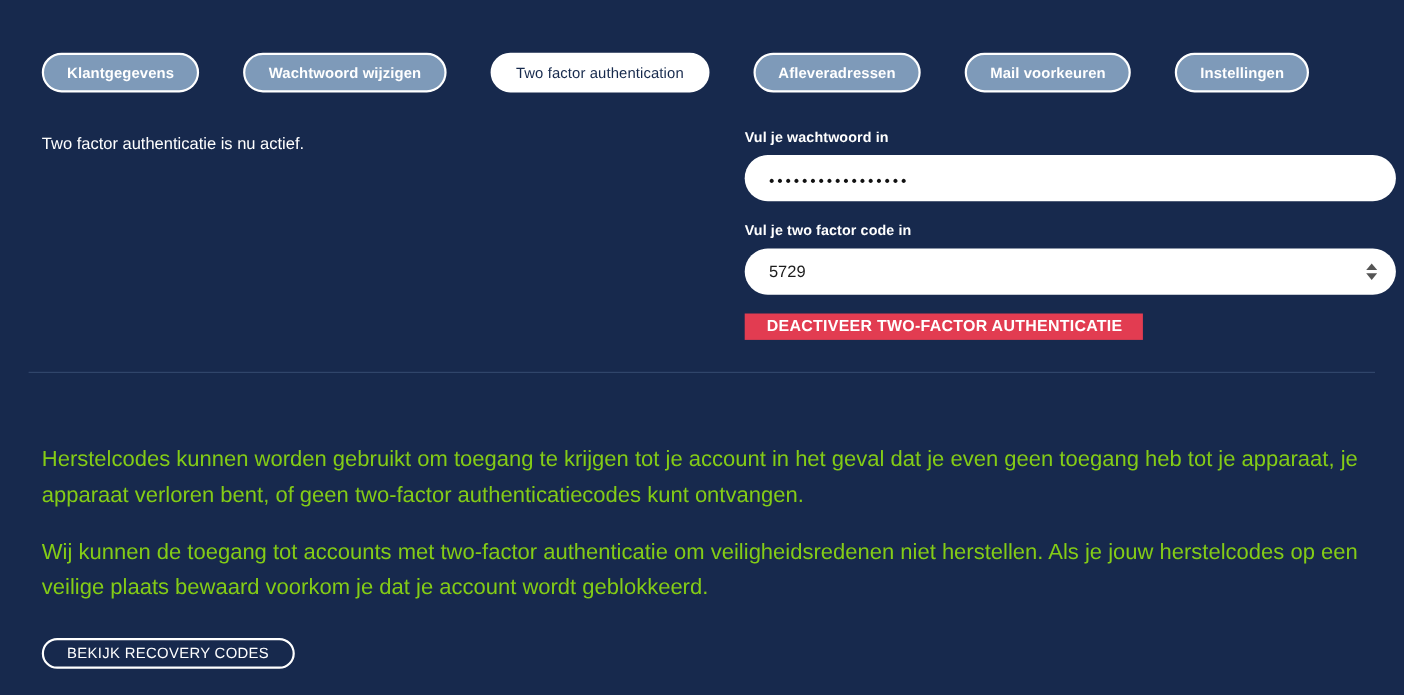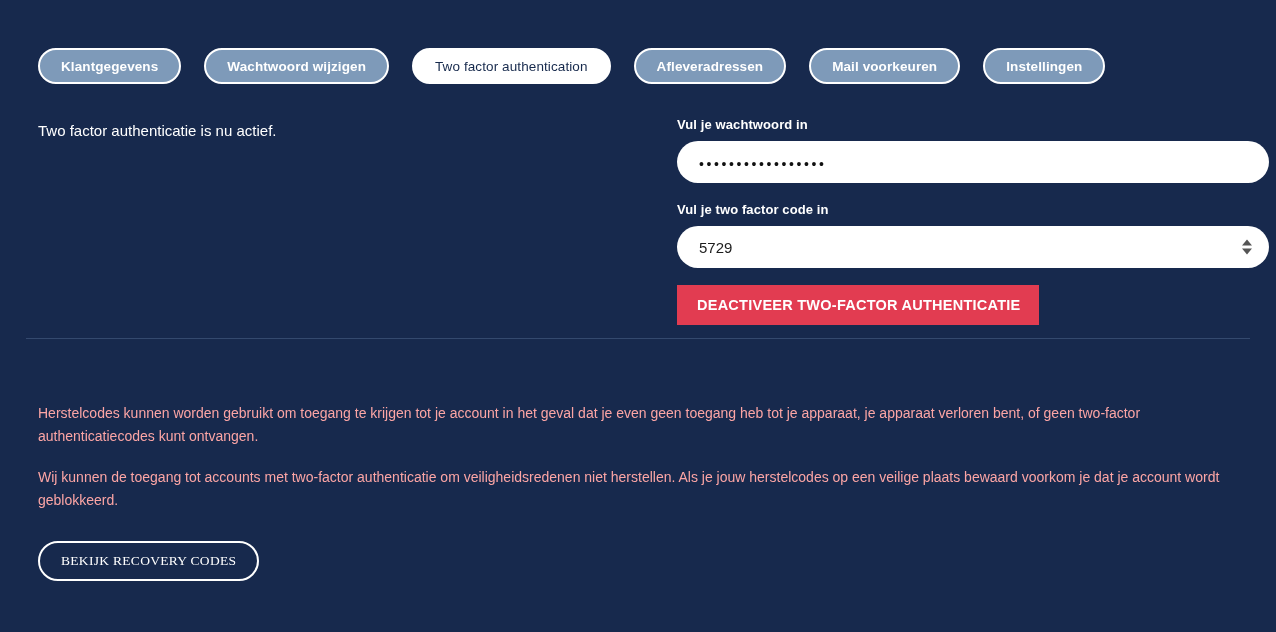--- a/index.html
+++ b/index.html
@@ -15,21 +15,21 @@
     font-family: "Liberation Sans", sans-serif;
     color: #ffffff;
     overflow: hidden;
     position: relative;
   }
 
   
   .tabbar {
     display: flex;
     align-items: center;
-    gap: 23px;
+    gap: 40px;
     padding: 48px 0 0 38px;
     height: 36px;
     box-sizing: content-box;
     text-align: right;
   }
   .tab {
     height: 36px;
     border-radius: 18px;
     border: 2px solid #ffffff;
     background: #7e9ab9;
@@ -116,21 +116,21 @@
   .spin-arrow {
     width: 0; height: 0;
     border-left: 5px solid transparent;
     border-right: 5px solid transparent;
   }
   .spin-up   { border-bottom: 6px solid #555555; }
   .spin-down { border-top: 6px solid #555555; }
 
   .danger-btn {
     margin-top: 17px;
-    height: 40px;
+    height: 24px;
     width: 362px;
     background: #e23c51;
     color: #ffffff;
     border: none;
     font-family: "Liberation Sans", sans-serif;
     font-size: 14.5px;
     font-weight: bold;
     letter-spacing: 0.25px;
     display: flex;
     align-items: center;
@@ -151,36 +151,36 @@
 
   
   .recovery {
     position: absolute;
     left: 38px;
     right: 26px;
     top: 402px;
   }
   .recovery p {
     margin: 0 0 19px 0;
-    font-size: 14px;
+    font-size: 20px;
     line-height: 1.62;
-    color: #fca5a5;
+    color: #84cc16;
   }
   .ghost-btn {
     margin-top: 10px;
     display: inline-flex;
     align-items: center;
     justify-content: center;
-    height: 40px;
+    height: 28px;
     padding: 0 21px;
     border: 2px solid #ffffff;
     border-radius: 20px;
     background: transparent;
     color: #ffffff;
-    font-family: Liberation Serif, serif;
+    font-family: Liberation Sans, sans-serif;
     font-size: 13.5px;
     letter-spacing: 0.3px;
     cursor: pointer;
   }
 </style>
 </head>
 <body>
 
 <nav class="tabbar">
   <div class="tab">

